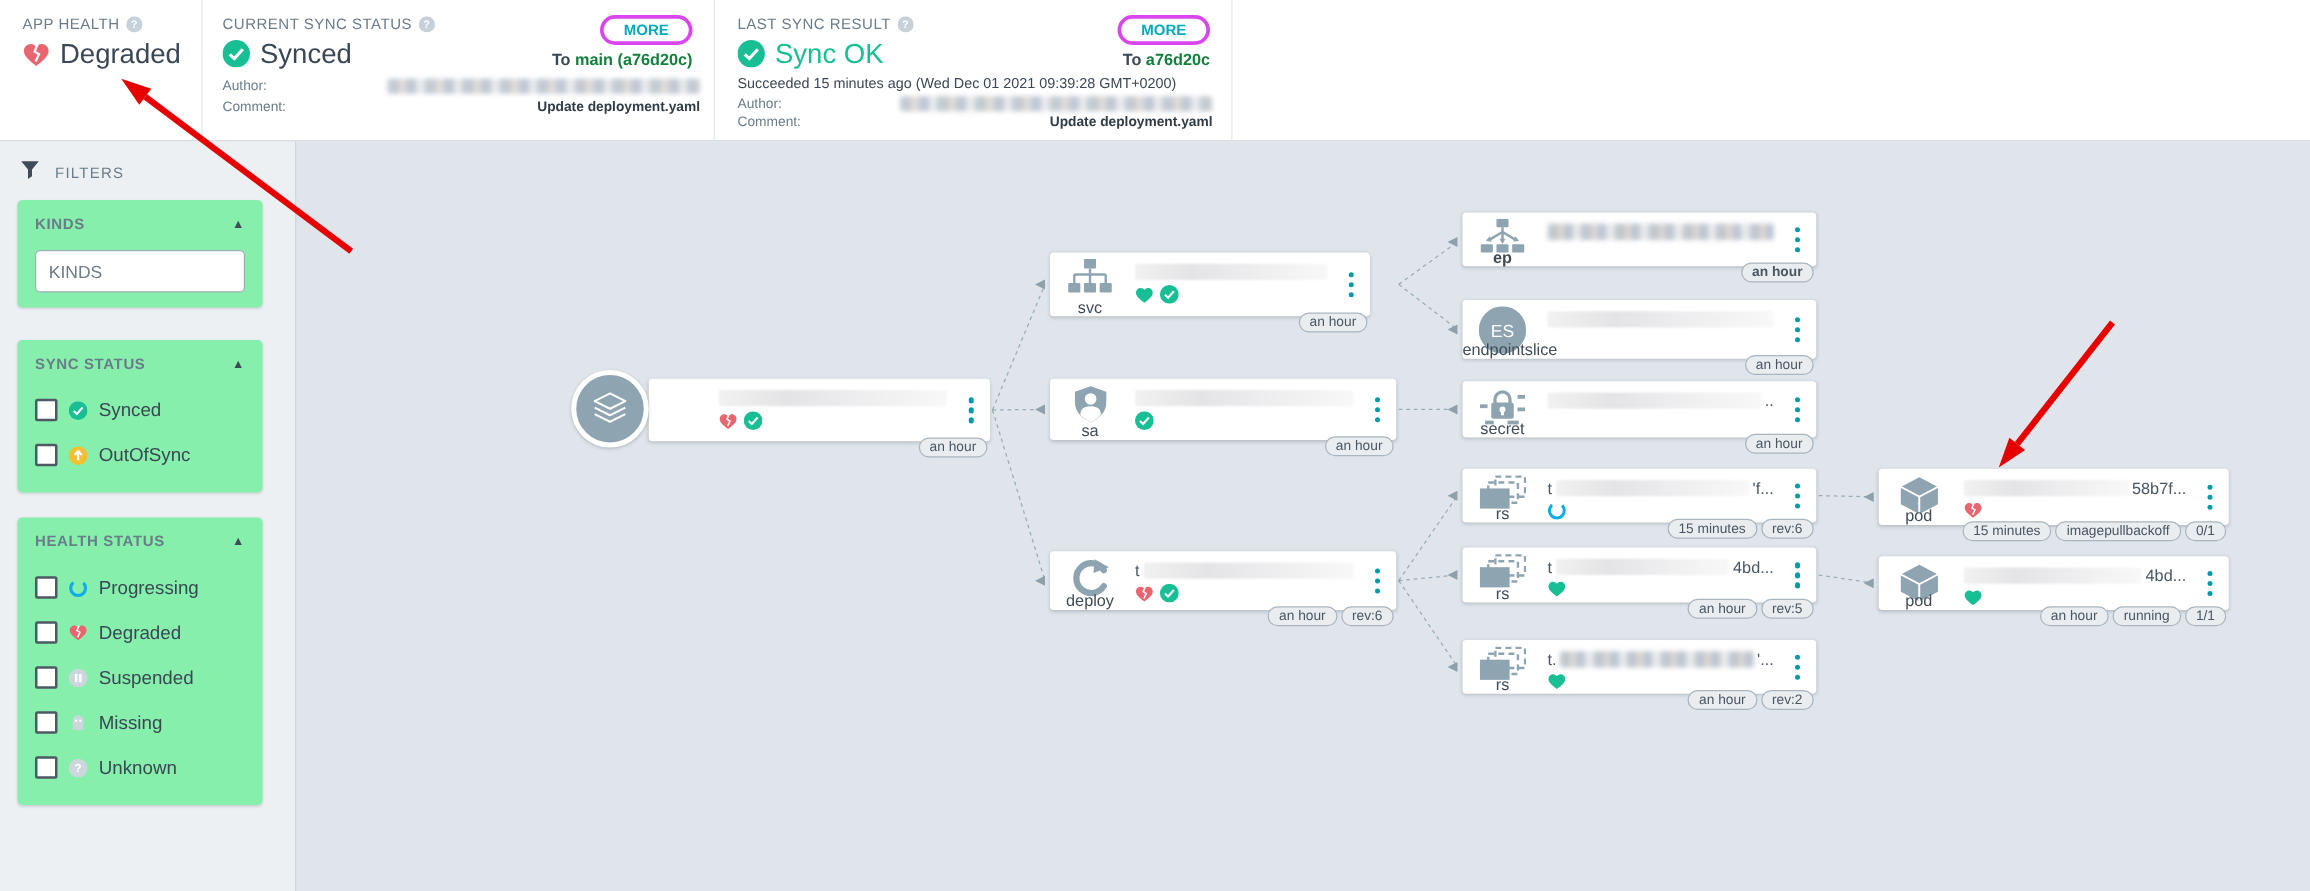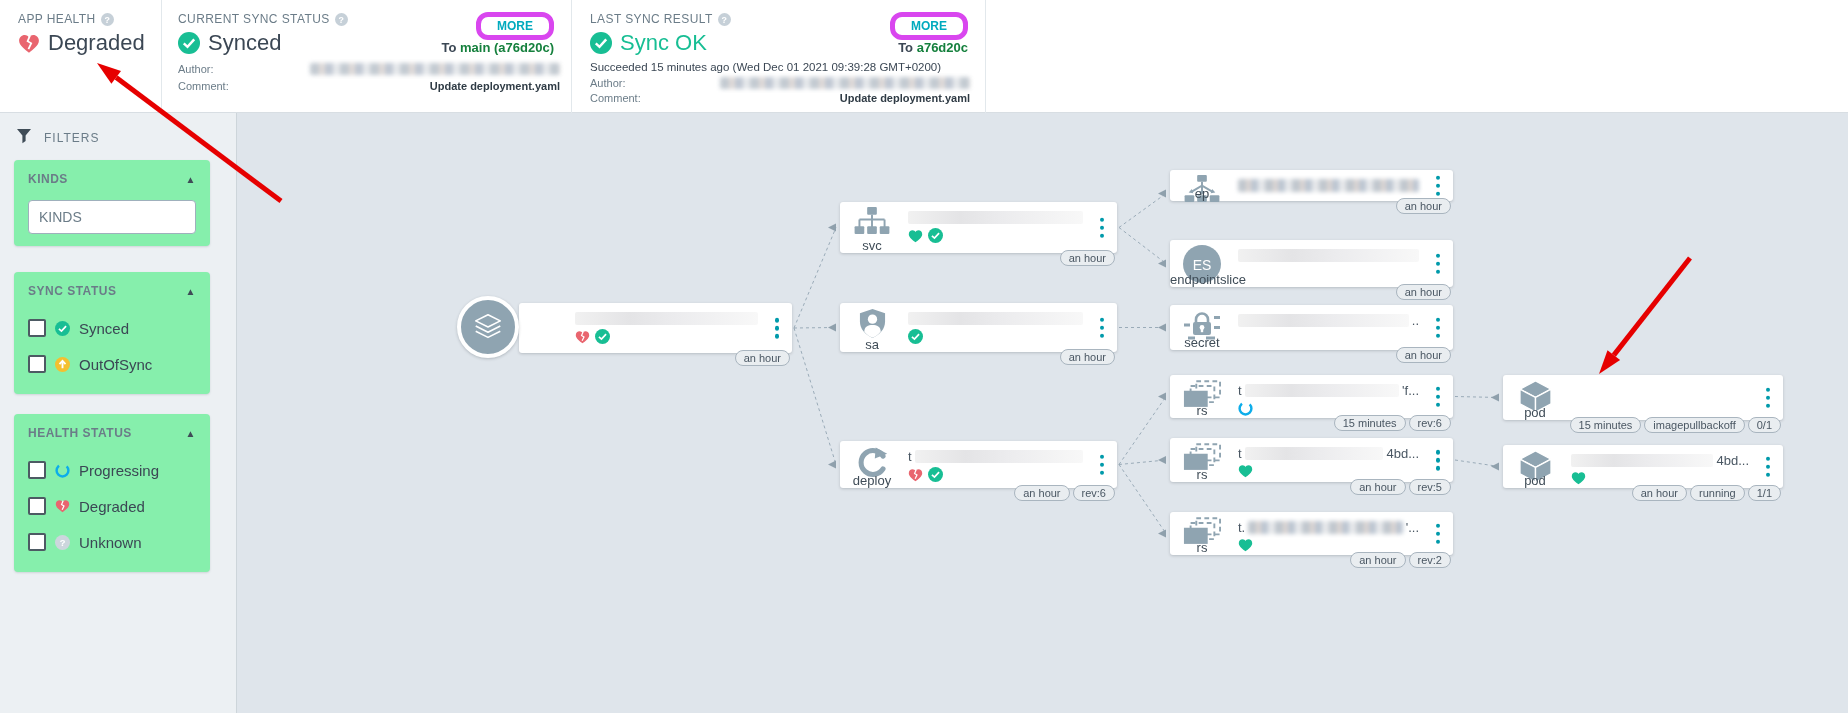--- a/index.html
+++ b/index.html
@@ -10,21 +10,21 @@
   
   header { position:absolute; left:0; top:0; width:100%; height:113px; background:#fff;
            border-bottom:1px solid #d8dee3; z-index:10; }
   .hdiv { position:absolute; top:0; height:113px; width:1px; background:#e2e8ec; }
   .blk { position:absolute; top:0; height:113px; }
   .blk-label { position:absolute; top:12px; left:0; font-size:12px; letter-spacing:.4px;
                color:#6b7c88; font-weight:500; white-space:nowrap; display:flex; align-items:center; gap:5px;}
   .blk-status { position:absolute; top:30px; left:0; display:flex; align-items:center; gap:8px;
                 font-size:22px; color:#3b4754; font-weight:500; white-space:nowrap;}
   .more-btn { position:absolute; font-size:12px; font-weight:bold; color:#00aabe;
-              border:5px solid #d946ef; border-radius:12px; padding:2px 16px; background:#fff; cursor:pointer;}
+              border:3px solid #d946ef; border-radius:12px; padding:2px 16px; background:#fff; cursor:pointer;}
   .to-line { position:absolute; font-size:13px; font-weight:bold; color:#3b4754; white-space:nowrap;}
   .to-line .target { color:#15803d; }
   .meta-row { position:absolute; font-size:11px; color:#6b7c88; display:flex; width:100%; }
   .meta-val { margin-left:auto; text-align:center; }
   .meta-bold { font-weight:bold; color:#2f3b45; font-size:11px; }
   .succeeded { position:absolute; font-size:11.5px; color:#3b4754; white-space:nowrap; }
   .blur-dark { display:inline-block; height:12px; width:250px; border-radius:2px; opacity:.55;
     background:repeating-linear-gradient(90deg,#93a0ad 0 9px,#c8beba 9px 15px,#8d9bb0 15px 23px,#d4d8dd 23px 30px);
     filter:blur(2px); }
   .hicon { display:inline-flex; align-items:center; }
@@ -261,20 +261,42 @@
                 <path d="M8.7 1.8 L7 5.8 L9.6 7.4 L7.6 11.6" stroke="#fff" stroke-width="1.3" fill="none"></path>
               </svg>
             </span>
             <span class="opt-label">Degraded</span>
           </label>
           <label class="opt">
             <span class="cb"></span>
             <span style="display: inline-flex;">
               <svg width="15" height="15" viewBox="0 0 16 16">
                 <circle cx="8" cy="8" r="8" fill="#ccd6dd"></circle>
+                <rect x="5.2" y="4.5" width="2.2" height="7" fill="#fff"></rect>
+                <rect x="8.8" y="4.5" width="2.2" height="7" fill="#fff"></rect>
+              </svg>
+            </span>
+            <span class="opt-label">Suspended</span>
+          </label>
+          <label class="opt">
+            <span class="cb"></span>
+            <span style="display: inline-flex;">
+              <svg width="15" height="15" viewBox="0 0 16 16">
+                <path d="M8 1.2 C5.2 1.2 3.4 3.4 3.4 6 V14.5 L5 13.2 L6.5 14.5 L8 13.2 L9.5 14.5 L11 13.2 L12.6 14.5 V6 C12.6 3.4 10.8 1.2 8 1.2Z" fill="#ccd6dd"></path>
+                <circle cx="6.2" cy="6" r="1" fill="#fff"></circle>
+                <circle cx="9.8" cy="6" r="1" fill="#fff"></circle>
+              </svg>
+            </span>
+            <span class="opt-label">Missing</span>
+          </label>
+          <label class="opt">
+            <span class="cb"></span>
+            <span style="display: inline-flex;">
+              <svg width="15" height="15" viewBox="0 0 16 16">
+                <circle cx="8" cy="8" r="8" fill="#ccd6dd"></circle>
                 <text x="8" y="11.6" text-anchor="middle" font-size="10" font-weight="bold" fill="#fff">?</text>
               </svg>
             </span>
             <span class="opt-label">Unknown</span>
           </label>
         </div>
     </div>
   </aside>
   <div class="vdiv"></div>
 
@@ -310,21 +332,21 @@
         </div>
         <div class="node-menu">
           <i></i>
           <i></i>
           <i></i>
         </div>
         <div class="node-tags">
           <span class="tagpill">an hour</span>
         </div>
       </div>
-      <div class="node" style="left: 840px; top: 202px; width: 277px; height: 51px; padding-left: 20px;">
+      <div class="node" style="left: 840px; top: 202px; width: 256px; height: 51px; padding-left: 20px;">
         <div class="node-icon-zone">
           <svg width="36" height="29" viewBox="0 0 36 30">
             <g fill="#8fa4b1">
               <rect x="13" y="0" width="10" height="8" rx="1"></rect>
               <rect x="0" y="20" width="10" height="8" rx="1"></rect>
               <rect x="13" y="20" width="10" height="8" rx="1"></rect>
               <rect x="26" y="20" width="10" height="8" rx="1"></rect>
             </g>
             <path d="M18 8v5 M5 13v8 M18 13v8 M31 13v8 M5 13h26" stroke="#8fa4b1" stroke-width="2" fill="none"></path>
           </svg>
@@ -419,21 +441,21 @@
         <div class="node-menu">
           <i></i>
           <i></i>
           <i></i>
         </div>
         <div class="node-tags">
           <span class="tagpill">an hour</span>
           <span class="tagpill">rev:6</span>
         </div>
       </div>
-      <div class="node" style="left: 1170px; top: 170px; width: 283px; height: 31px;">
+      <div class="node" style="left: 1170px; top: 170px; width: 283px; height: 43px; font-weight: bold;">
         <div class="node-icon-zone">
           <svg width="36" height="29" viewBox="0 0 36 30">
             <g fill="#8fa4b1">
               <rect x="13" y="0" width="10" height="7" rx="1"></rect>
               <rect x="0" y="21" width="10" height="7" rx="1"></rect>
               <rect x="13" y="21" width="10" height="7" rx="1"></rect>
               <rect x="26" y="21" width="10" height="7" rx="1"></rect>
             </g>
             <g stroke="#8fa4b1" stroke-width="2" fill="none">
               <path d="M18 7v4 M18 11 L7 17.5 M18 11v8 M18 11 L29 17.5"></path>
@@ -623,20 +645,34 @@
         <div class="node-icon-zone">
           <svg width="35" height="33" viewBox="0 0 36 34">
             <g stroke="#fff" stroke-width="1.4">
               <polygon points="18,1 34,9.5 18,18 2,9.5" fill="#8fa4b1"></polygon>
               <polygon points="2,9.5 18,18 18,33 2,24.5" fill="#8fa4b1"></polygon>
               <polygon points="34,9.5 18,18 18,33 34,24.5" fill="#8fa4b1"></polygon>
             </g>
           </svg>
           <div class="kind-label">pod</div>
         </div>
+        <div class="node-body">
+          <div class="name-line">
+            <span class="blur-bar"></span>
+            <span>58b7f...</span>
+          </div>
+          <div class="health-row">
+            <span style="display: inline-flex;">
+              <svg width="15" height="14" viewBox="0 0 16 15">
+                <path d="M8 14.2 C5.2 11.9 .8 9 .8 5.5 C.8 3.2 2.6 1.4 4.9 1.4 C6.3 1.4 7.5 2.2 8 3.3 C8.5 2.2 9.7 1.4 11.1 1.4 C13.4 1.4 15.2 3.2 15.2 5.5 C15.2 9 10.8 11.9 8 14.2Z" fill="#e9656f"></path>
+                <path d="M8.7 1.8 L7 5.8 L9.6 7.4 L7.6 11.6" stroke="#fff" stroke-width="1.3" fill="none"></path>
+              </svg>
+            </span>
+          </div>
+        </div>
         <div class="node-menu">
           <i></i>
           <i></i>
           <i></i>
         </div>
         <div class="node-tags">
           <span class="tagpill">15 minutes</span>
           <span class="tagpill">imagepullbackoff</span>
           <span class="tagpill">0/1</span>
         </div>

